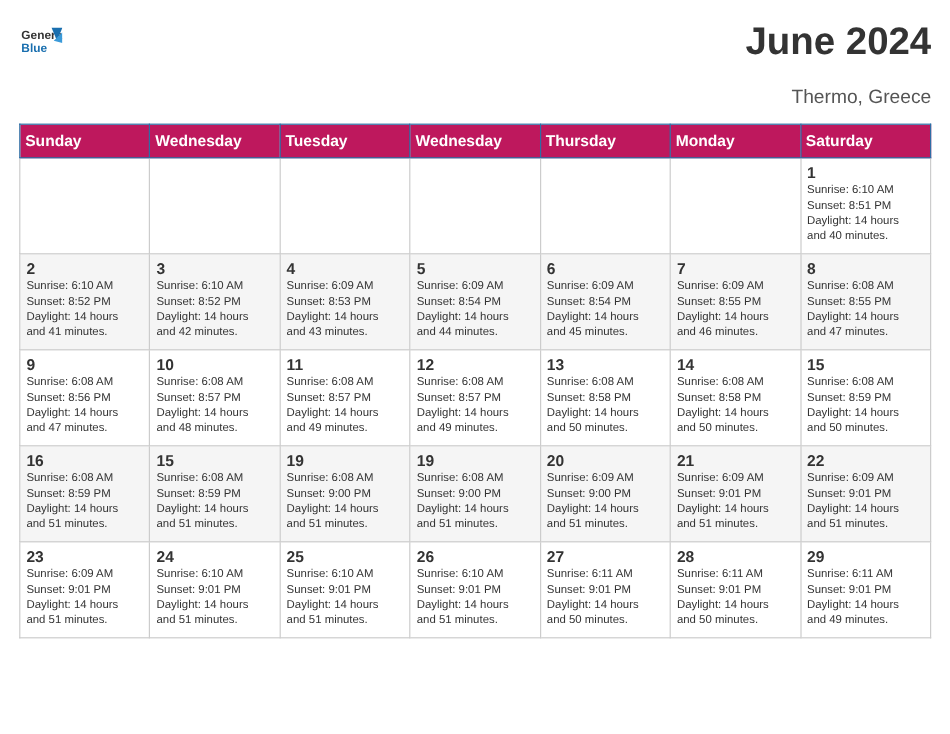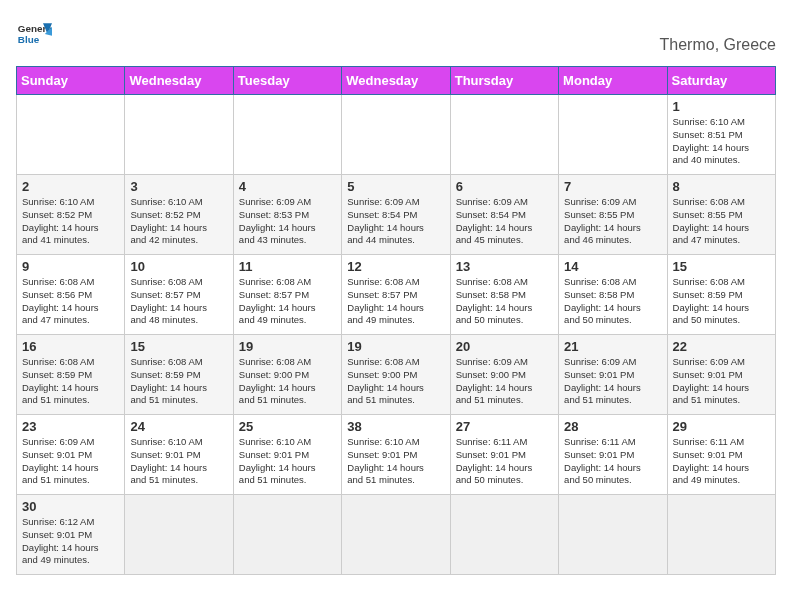--- a/index.html
+++ b/index.html
@@ -37,21 +37,21 @@
       font-size: 16px;
       color: #555;
       margin-top: 20px;
     }
     .calendar-table {
       width: 100%;
       border-collapse: collapse;
       border: 1px solid #ccc;
     }
     .calendar-table th {
-      background-color: #d946ef;
+      background-color: #be185d;
       color: #fff;
       font-size: 13px;
       font-weight: bold;
       padding: 6px 4px;
       text-align: left;
       border: 1px solid #2e6da4;
     }
     .calendar-table td {
       vertical-align: top;
       border: 1px solid #ccc;
@@ -94,20 +94,21 @@
 <div class="header">
   <div class="logo">
     <svg class="logo-icon" viewBox="0 0 40 40">
       <text x="2" y="18" font-size="11" font-weight="bold" fill="#333">General</text>
       <text x="2" y="30" font-size="11" font-weight="bold" fill="#1a6faf">Blue</text>
       <polygon points="30,8 40,8 35,20" fill="#1a6faf"></polygon>
       <polygon points="32,20 40,12 40,22" fill="#3a9ad9"></polygon>
     </svg>
   </div>
   <div class="title-block">
+    <div class="month-year">June 2024</div>
     <div class="location">Thermo, Greece</div>
   </div>
 </div>
 
 <table class="calendar-table">
   <thead>
     <tr>
     <th>Sunday</th>
         <th>Wednesday</th>
         <th>Tuesday</th>
@@ -302,21 +303,21 @@
 and 51 minutes.</div>
         </td>
         <td>
           <span class="day-number">25</span>
           <div class="day-info" style="white-space: pre-line;">Sunrise: 6:10 AM
 Sunset: 9:01 PM
 Daylight: 14 hours
 and 51 minutes.</div>
         </td>
         <td>
-          <span class="day-number">38</span>
+          <span class="day-number">26</span>
           <div class="day-info" style="white-space: pre-line;">Sunrise: 6:10 AM
 Sunset: 9:01 PM
 Daylight: 14 hours
 and 51 minutes.</div>
         </td>
         <td>
           <span class="day-number">27</span>
           <div class="day-info" style="white-space: pre-line;">Sunrise: 6:11 AM
 Sunset: 9:01 PM
 Daylight: 14 hours
@@ -329,30 +330,15 @@
 Daylight: 14 hours
 and 50 minutes.</div>
         </td>
         <td>
           <span class="day-number">29</span>
           <div class="day-info" style="white-space: pre-line;">Sunrise: 6:11 AM
 Sunset: 9:01 PM
 Daylight: 14 hours
 and 49 minutes.</div>
         </td>
-      </tr>
-      <tr>
-        <td>
-          <span class="day-number">30</span>
-          <div class="day-info" style="white-space: pre-line;">Sunrise: 6:12 AM
-Sunset: 9:01 PM
-Daylight: 14 hours
-and 49 minutes.</div>
-        </td>
-        <td class="empty-cell"></td>
-        <td class="empty-cell"></td>
-        <td class="empty-cell"></td>
-        <td class="empty-cell"></td>
-        <td class="empty-cell"></td>
-        <td class="empty-cell"></td>
       </tr>
     </tbody>
 </table>
 
 </body></html>

